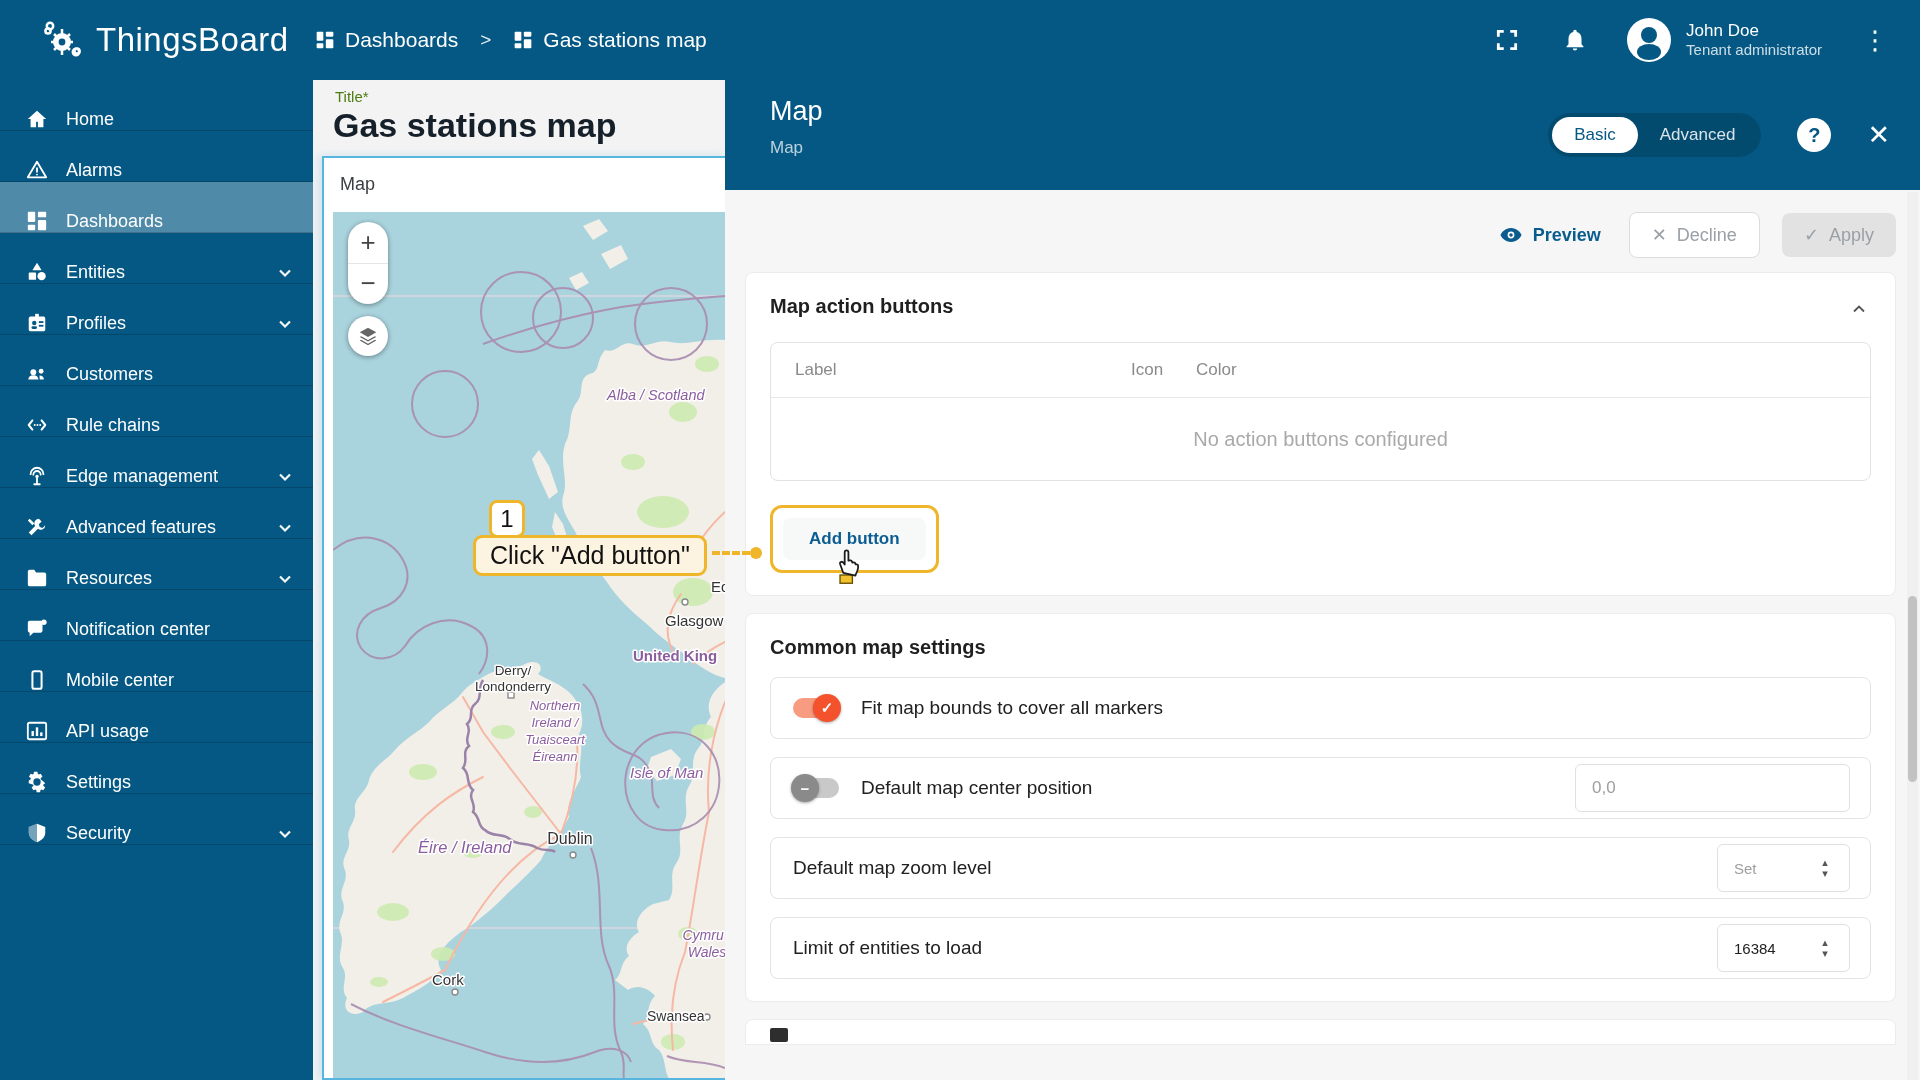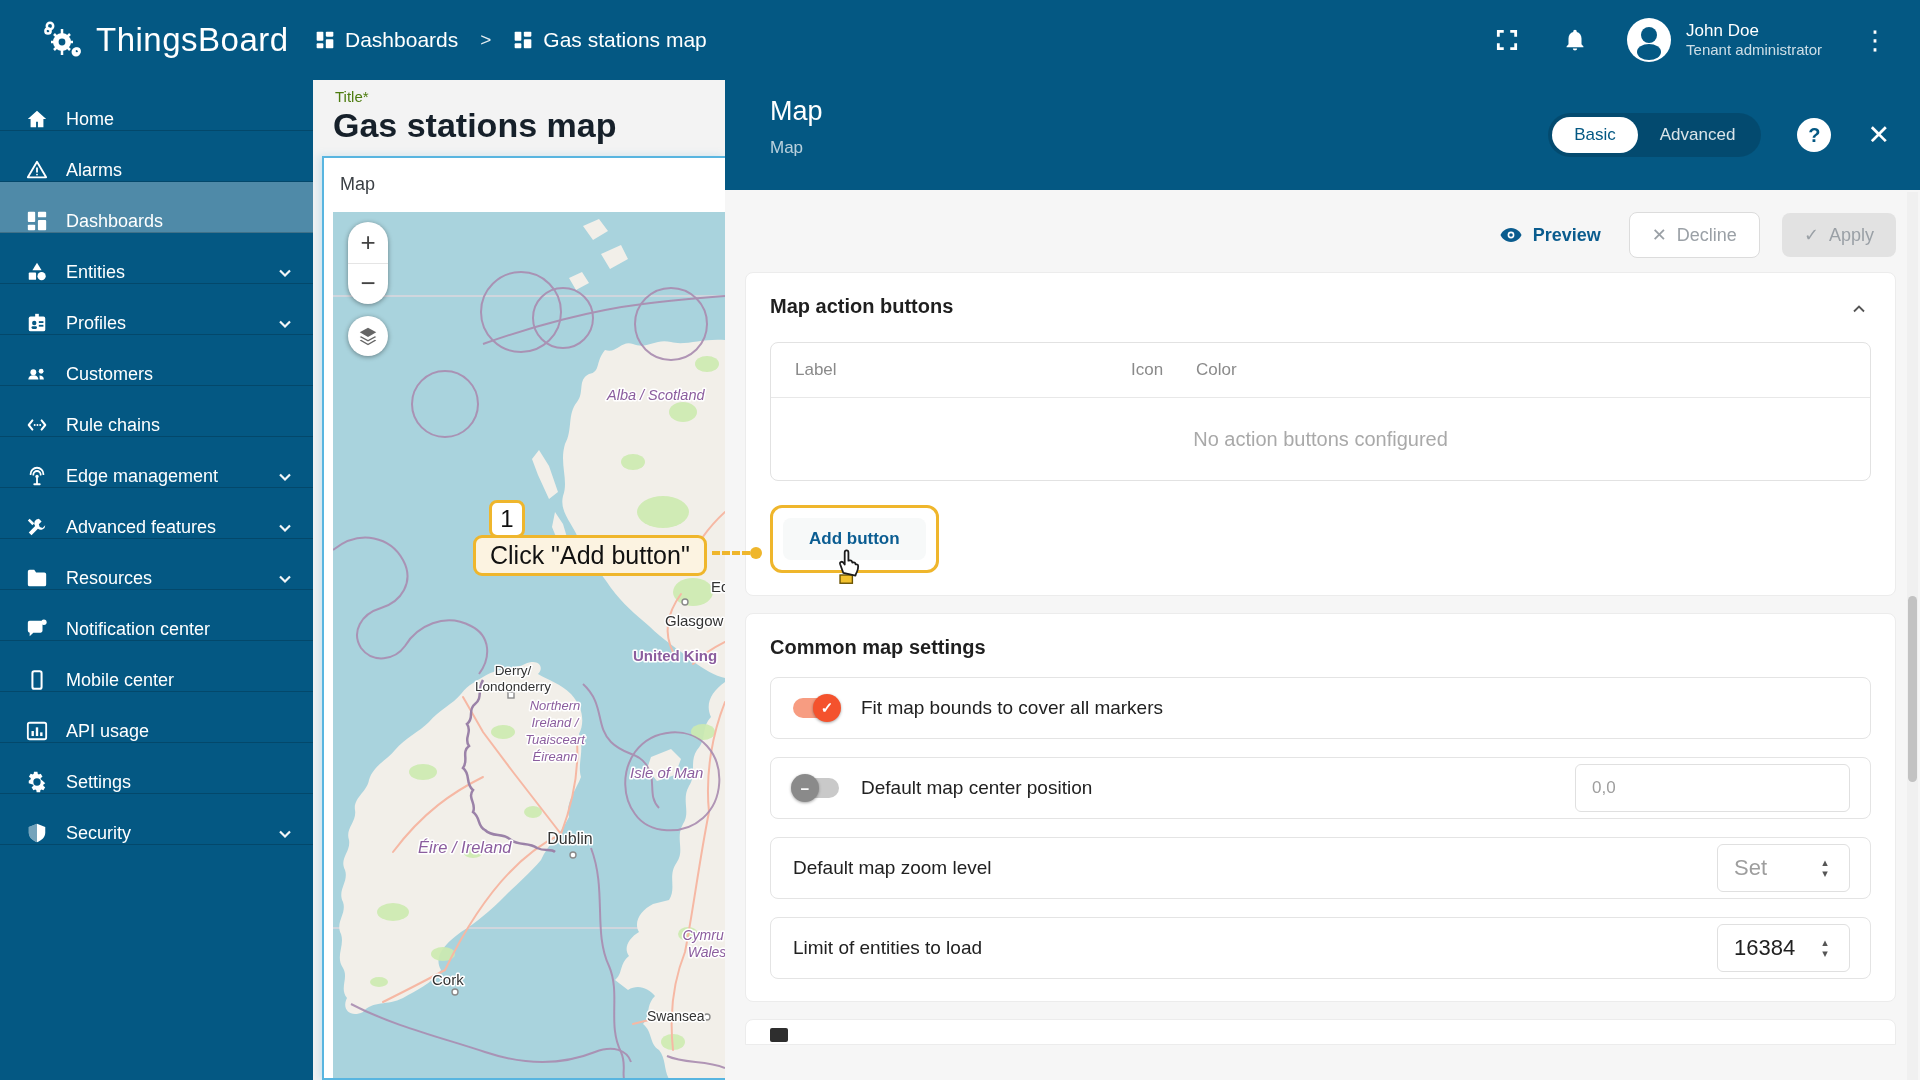--- a/index.html
+++ b/index.html
@@ -114,21 +114,21 @@
   .switch.off { background:#c9c9c9; }
   .switch.off .thumb { left:-2px; background:#8a8a8a; }
 
   .txt-box { width:275px; height:48px; border:1px solid #e0e0e0; border-radius:6px;
     display:flex; align-items:center; background:#fff; }
   .txt-box input { border:none; outline:none; width:100%; font-size:17px; padding:0 16px;
     font-family:"Liberation Sans", sans-serif; color:#212121; background:transparent; }
   .txt-box input::placeholder { color:#9e9e9e; }
   .num-box { width:133px; height:48px; border:1px solid #e0e0e0; border-radius:6px;
     display:flex; align-items:center; background:#fff; }
-  .num-box input { border:none; outline:none; width:92px; font-size:22px; padding:0 0 0 16px;
+  .num-box input { border:none; outline:none; width:92px; font-size:15px; padding:0 0 0 16px;
     font-family:"Liberation Sans", sans-serif; color:#212121; background:transparent; }
   .num-box input::placeholder { color:#9e9e9e; }
   .spinners { display:flex; flex-direction:column; align-items:center; justify-content:center;
     width:30px; color:#555; font-size:11px; line-height:1.0; cursor:pointer; user-select:none; }
 
   .card-next { background:#fff; border:1px solid #ececec; border-radius:8px 8px 0 0; height:26px;
     padding:8px 24px 0; overflow:hidden; }
   .clipped-heading { width:18px; height:14px; background:#2e2e2e; border-radius:2px; }
 
   .scrollbar-track { position:absolute; right:2px; top:112px; bottom:0; width:11px; background:#f0f0f0; }

